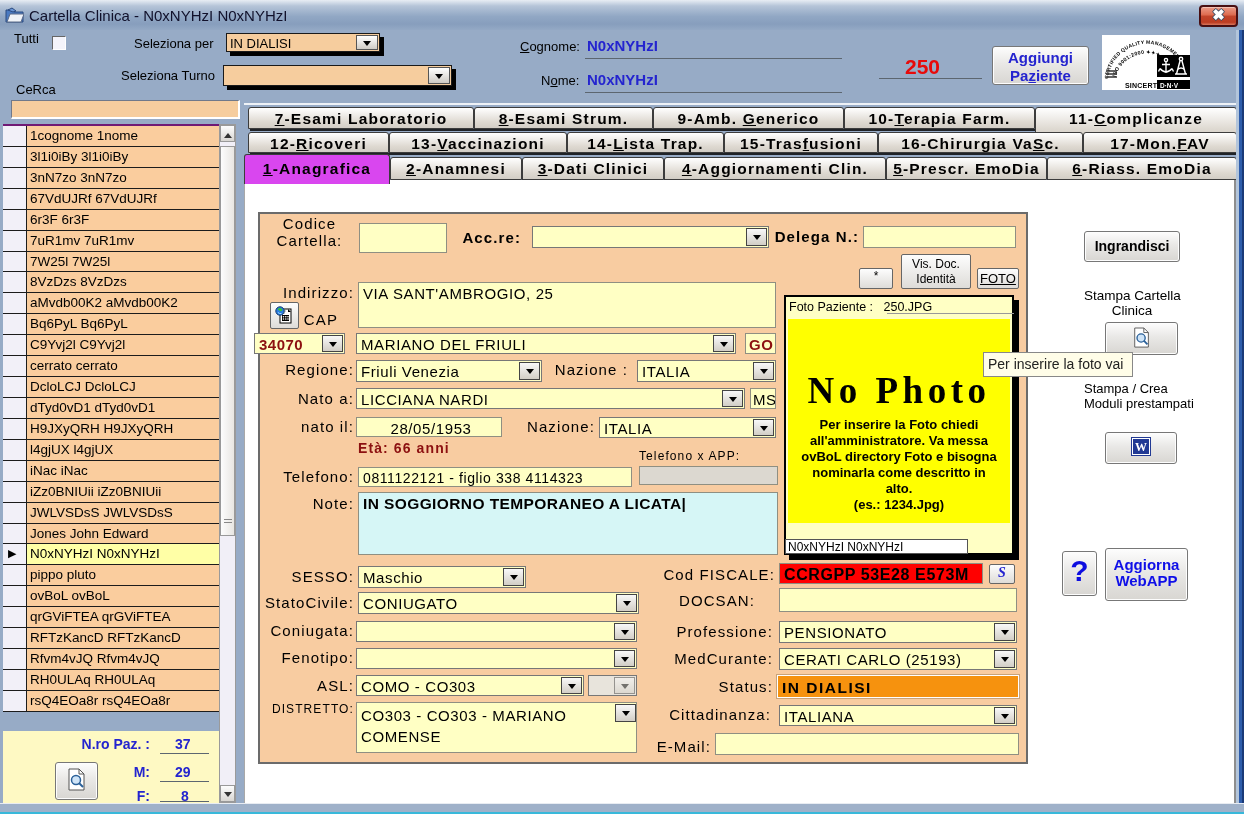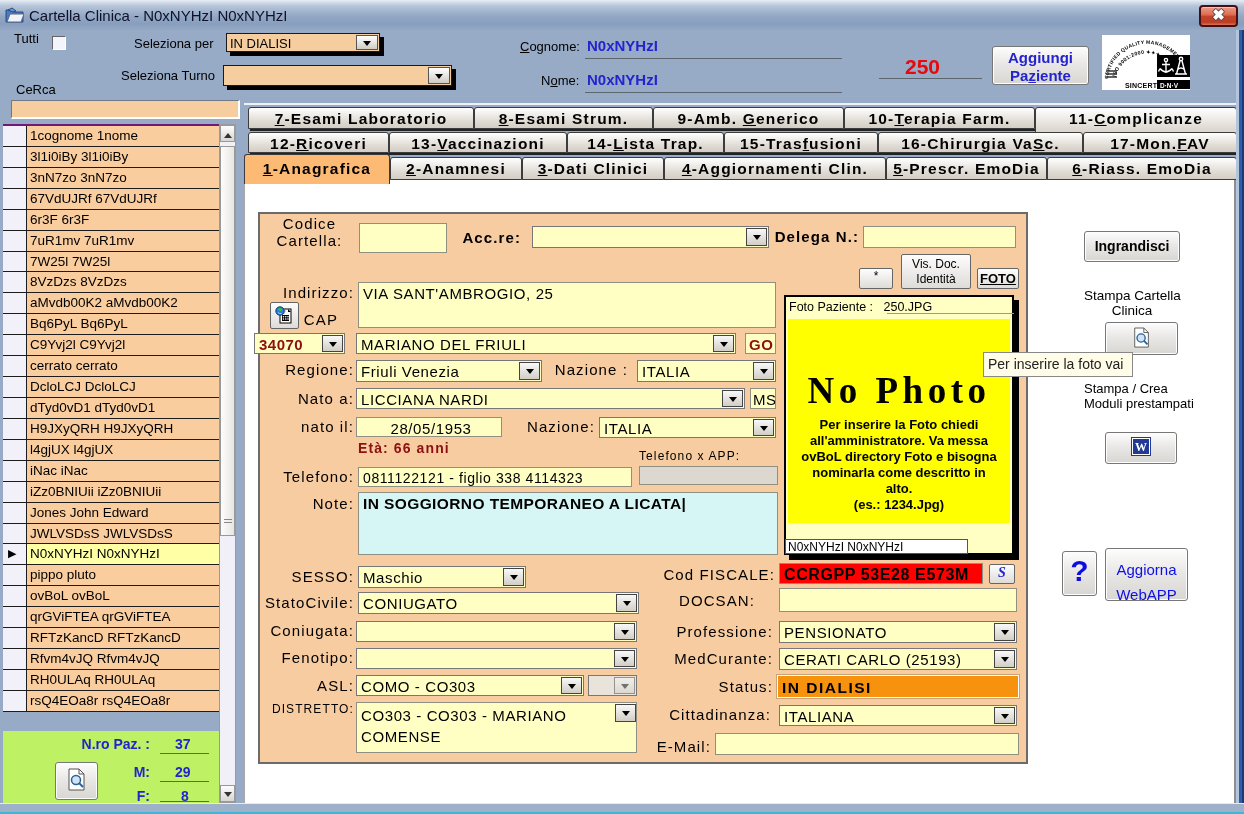--- a/index.html
+++ b/index.html
@@ -36,37 +36,37 @@
 #logo { left:1102px; top:35px; width:88px; height:55px; background:#fff; }
 
 #search { left:11px; top:100px; width:229px; height:19px; background:#f6cd9e;
   border:1px solid #70798a; border-right:2px solid #fff; border-bottom:2px solid #fff; }
 #list { left:3px; top:124px; width:216px; height:607px; border-top:2px solid #701a75; }
 .lrow { display:flex; height:20.93px; border-bottom:1px solid #1c1c1c; background:#facd9e; }
 .lsel { width:24px; background:#f2f0f8; border-right:1px solid #1c1c1c; position:relative; flex:none; }
 .arr { position:absolute; left:5px; top:3px; font-size:11px; color:#000; }
 .ltxt { flex:1; font-size:13.5px; padding:2px 0 0 3px; white-space:nowrap; overflow:hidden; }
 .rowsel .ltxt { background:#ffffa6; }
-#lfoot { left:3px; top:731px; width:216px; height:72px; background:#bef264; }
+#lfoot { left:3px; top:731px; width:216px; height:72px; background:#fef9c3; }
 #sbar { left:219px; top:124px; width:17px; height:679px; background:#f1eff7;
   border:1px solid #9a9a9a; }
 .sbtn { position:absolute; left:0px; width:15px; height:17px;
   background:linear-gradient(#fdfdfd,#d8d6d2); border:1px solid #999; }
 .sthumb { position:absolute; left:0px; top:21px; width:15px; height:390px;
   background:linear-gradient(90deg,#fdfdfd,#e8e6e2); border:1px solid #999; }
 .tri-up { width:0; height:0; border:4px solid transparent; border-bottom:5px solid #333;
   position:absolute; left:3px; top:3px; }
 .tri-dn { width:0; height:0; border:4px solid transparent; border-top:5px solid #333;
   position:absolute; left:3px; top:6px; }
 
 .tab { position:absolute; background:linear-gradient(#ffffff,#ded9d1 70%,#d2cdc5);
   border:1px solid #3c3c3c; border-radius:3px 3px 0 0; font-size:15.5px; font-weight:bold;
   text-align:center; padding-top:2px; white-space:nowrap; overflow:hidden;
   box-shadow:2px 2px 0 rgba(10,10,10,.85); letter-spacing:1.2px; }
-#tabsel { left:244px; top:154px; width:146px; height:30px; background:#fdba74;
+#tabsel { left:244px; top:154px; width:146px; height:30px; background:#d946ef;
   border:1px solid #3c3c3c; border-bottom:none; border-radius:3px 3px 0 0;
   font-size:15.5px; font-weight:bold; text-align:center; padding-top:5px; z-index:5;
   letter-spacing:1.2px; }
 
 #content { left:244px; top:180px; width:992px; height:628px; background:#fff;
   border-right:2px solid #8e8e8e; border-bottom:2px solid #8e8e8e; border-left:1px solid #a8a8a8; }
 #fpanel { left:258px; top:212px; width:770px; height:552px; background:#f8cca1;
   border:2px solid #6b6b6b; }
 
 .fl { position:absolute; font-size:15px; color:#000; white-space:nowrap; text-align:right;
@@ -219,25 +219,25 @@
 <div class="lrow">
       <div class="lsel"></div>
       <div class="ltxt">iNac iNac</div>
     </div>
 <div class="lrow">
       <div class="lsel"></div>
       <div class="ltxt">iZz0BNIUii iZz0BNIUii</div>
     </div>
 <div class="lrow">
       <div class="lsel"></div>
+      <div class="ltxt">JWLVSDsS JWLVSDsS</div>
+    </div>
+<div class="lrow">
+      <div class="lsel"></div>
       <div class="ltxt">Jones John Edward</div>
-    </div>
-<div class="lrow">
-      <div class="lsel"></div>
-      <div class="ltxt">JWLVSDsS JWLVSDsS</div>
     </div>
 <div class="lrow rowsel">
       <div class="lsel">
         <span class="arr">▶</span>
       </div>
       <div class="ltxt">N0xNYHzI N0xNYHzI</div>
     </div>
 <div class="lrow">
       <div class="lsel"></div>
       <div class="ltxt">pippo pluto</div>
@@ -323,21 +323,21 @@
 <div class="fl" style="left:270px;top:215px;width:79px;text-align:center">Codice<br>Cartella:</div>
 <div class="fld" style="left:359px;top:223px;width:88px;height:30px"></div>
 <div class="fl" style="left:301px;top:229px;width:220px;font-size:15px"><b>Acc.re:</b></div>
 <div class="fcombo" style="left:532px;top:226px;width:237px;height:22px">
     <div class="cb"></div>
   </div>
 <div class="fl" style="left:639px;top:228px;width:220px;font-size:15px"><b>Delega N.:</b></div>
 <div class="fld" style="left:863px;top:226px;width:153px;height:22px"></div>
 <div class="smallbtn" style="left:859px;top:268px;width:34px;height:21px">*</div>
 <div class="smallbtn" style="left:901px;top:254px;width:70px;height:35px;font-size:12px;line-height:15px;padding-top:2px">Vis. Doc.<br>Identità</div>
-<div class="smallbtn" style="left:977px;top:268px;width:42px;height:21px;font-weight:bold;font-size:13px;padding-top:2px"><u>FOTO</u></div>
+<div class="smallbtn" style="left:977px;top:268px;width:42px;height:21px;font-weight:normal;font-size:13px;padding-top:2px"><u>FOTO</u></div>
 
 <div class="fl" style="left:134px;top:284px;width:220px;font-size:15px">Indirizzo:</div>
 <div class="fld" style="left:358px;top:282px;width:418px;height:46px">VIA SANT'AMBROGIO, 25</div>
 <div class="smallbtn" style="left:270px;top:302px;width:29px;height:27px">
  <svg width="19" height="19" viewBox="0 0 19 19" style="margin-top:3px">
   <rect x="5" y="3" width="11" height="14" fill="#fff" stroke="#000"></rect>
   <path d="M13 3 l3 3 h-3 Z" fill="#000"></path>
   <path d="M7 5 h4 M7 7 h3" stroke="#888" stroke-width="0.8"></path>
   <rect x="7" y="9" width="7" height="6" fill="#000"></rect>
   <circle cx="8.5" cy="10.8" r="0.8" fill="#fff"></circle>
@@ -450,20 +450,20 @@
 <div class="lbl" style="left:1084px;top:381px;width:118px;font-size:13px">Stampa / Crea<br>Moduli prestampati</div>
 <div class="wbtn" style="left:1105px;top:432px;width:72px;height:32px">
   <svg width="20" height="19" viewBox="0 0 20 19" style="margin-top:4px">
     <rect x="0" y="0" width="20" height="19" fill="#223a94"></rect>
     <rect x="1.5" y="1.5" width="17" height="16" fill="none" stroke="#fff"></rect>
     <text x="4" y="14" font-size="12" font-weight="bold" fill="#fff" font-family="Liberation Serif">W</text>
   </svg>
 </div>
 <div class="wbtn" style="left:1062px;top:551px;width:35px;height:45px;color:#0d0de0;font-weight:bold;font-size:30px;padding-top:2px">?</div>
 <div class="wbtn" style="left:1105px;top:548px;width:83px;height:53px;padding-top:8px">
-    <span style="color:#0f0fe8;font-weight:normal;font-size:15px;line-height:25px;display:block">Aggiorna<br>WebAPP</span>
+    <span style="color:#0f0fe8;font-weight:bold;font-size:15px;line-height:16px;display:block">Aggiorna<br>WebAPP</span>
   </div>
 
 <div class="ab" style="left:0;top:803px;width:1244px;height:9px;background:#9fb1c9;border-top:1px solid #e8ecf2"></div>
 <div class="ab" style="left:0;top:812px;width:1244px;height:2px;background:#38b8da"></div>
 <div class="ab" style="left:1236px;top:30px;width:3px;height:773px;background:#b3c5db"></div>
 <div class="ab" style="left:1239px;top:30px;width:3px;height:773px;background:#2e5dab"></div>
 <div class="ab" style="left:1242px;top:30px;width:2px;height:773px;background:#1a3a78"></div>
 
 </body></html>

